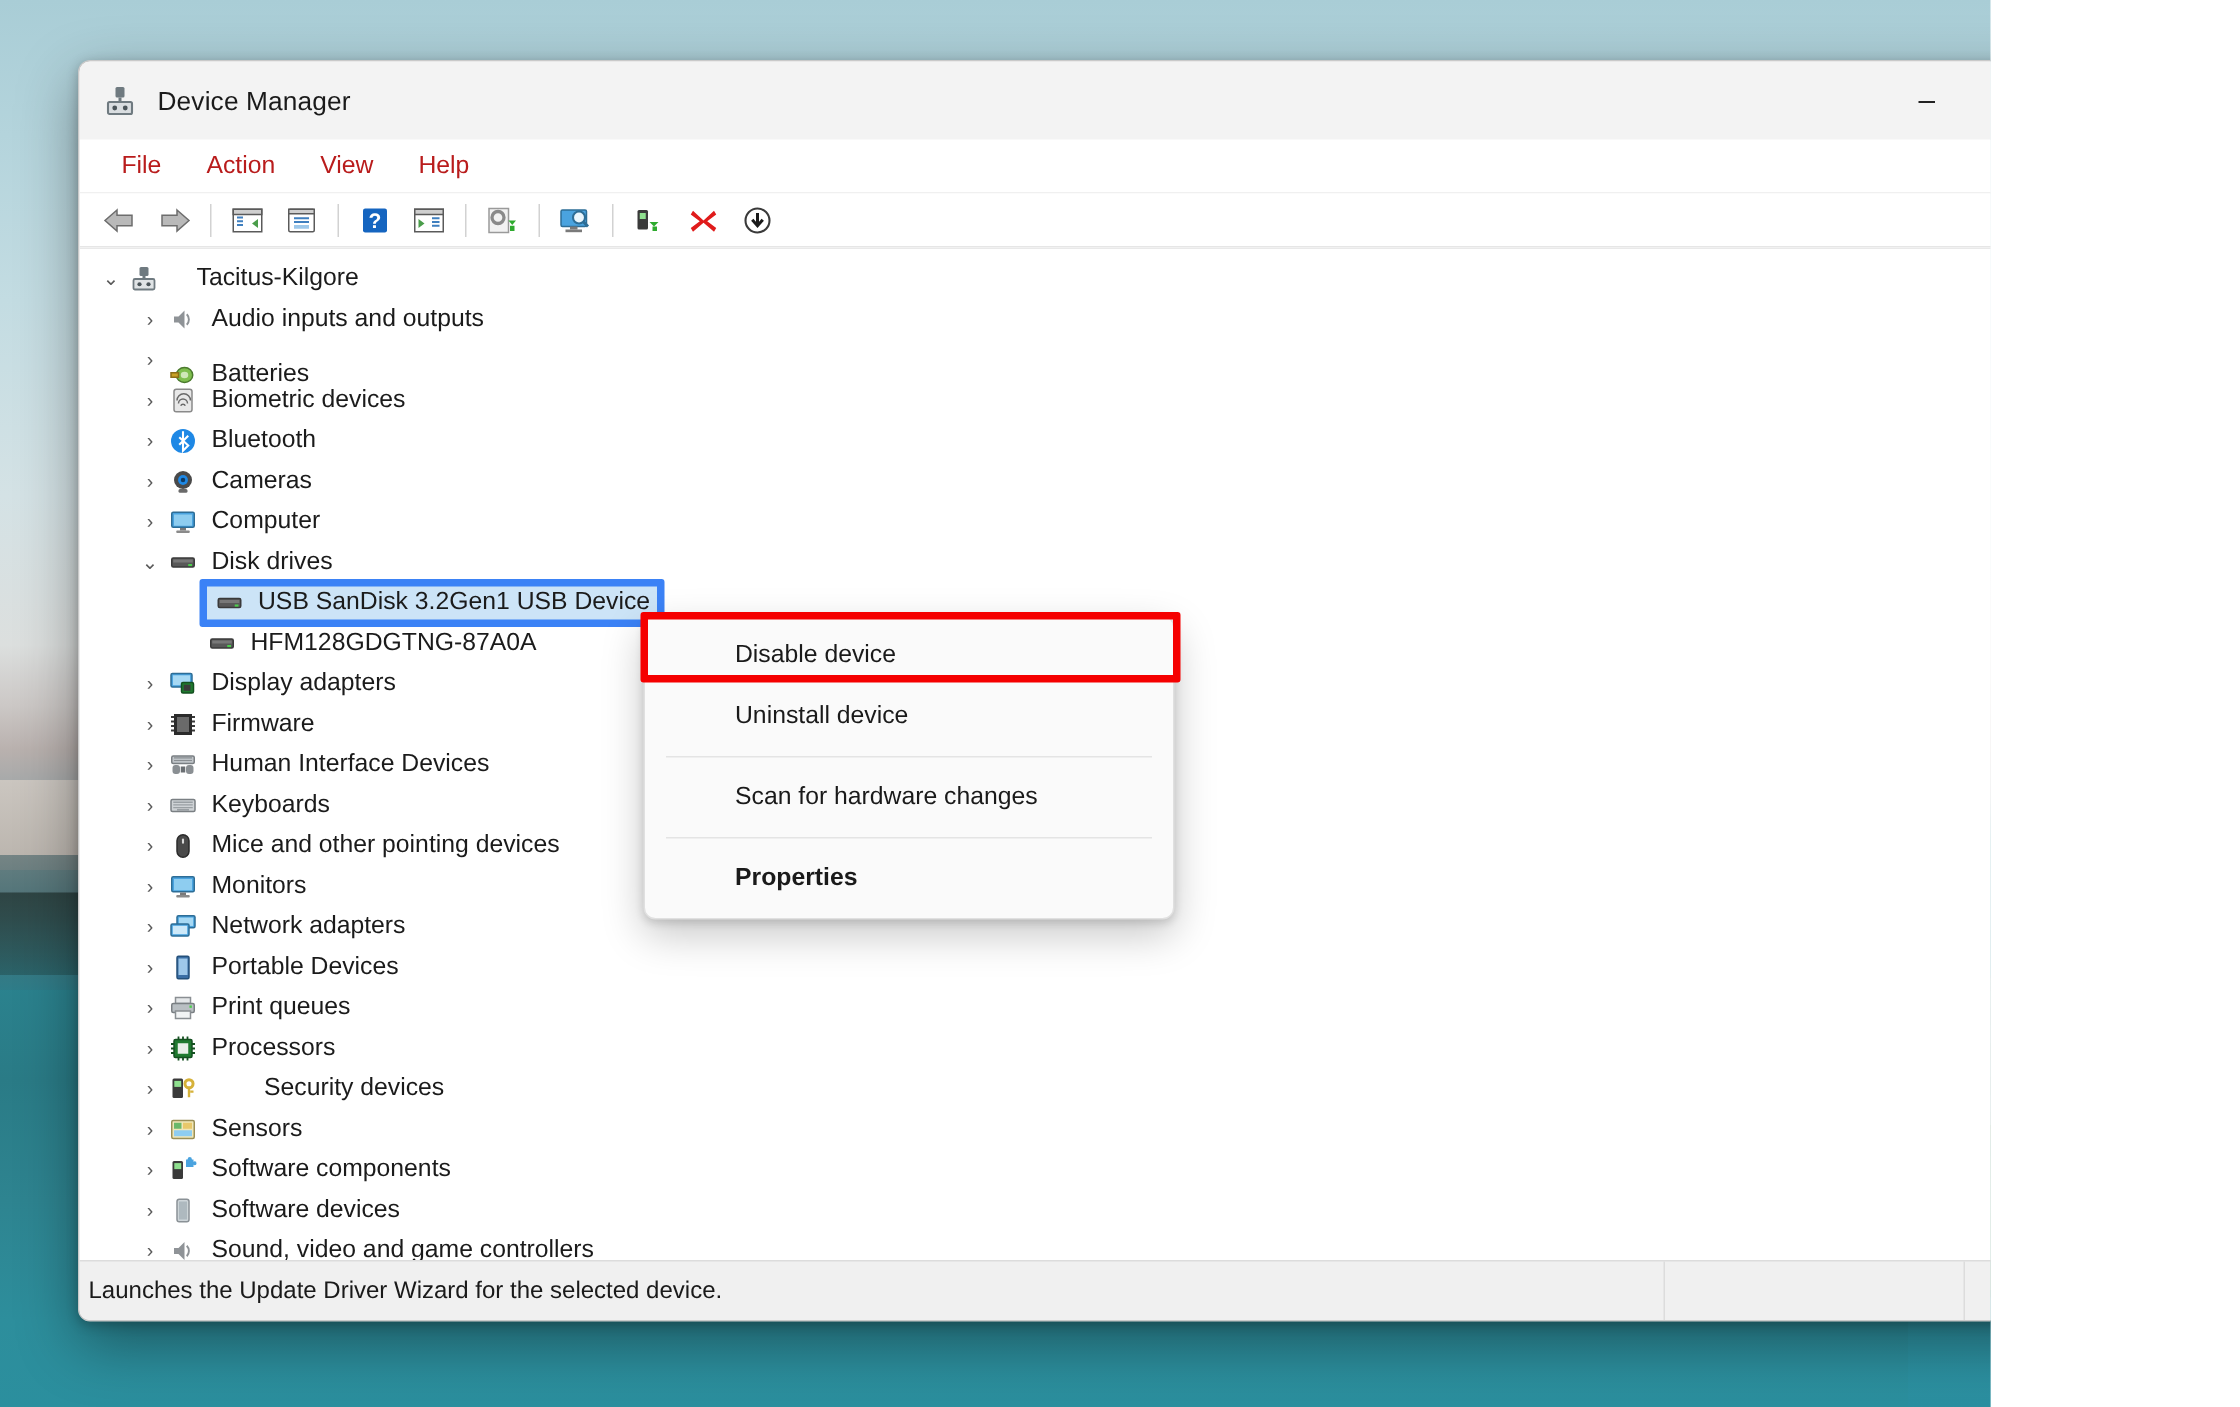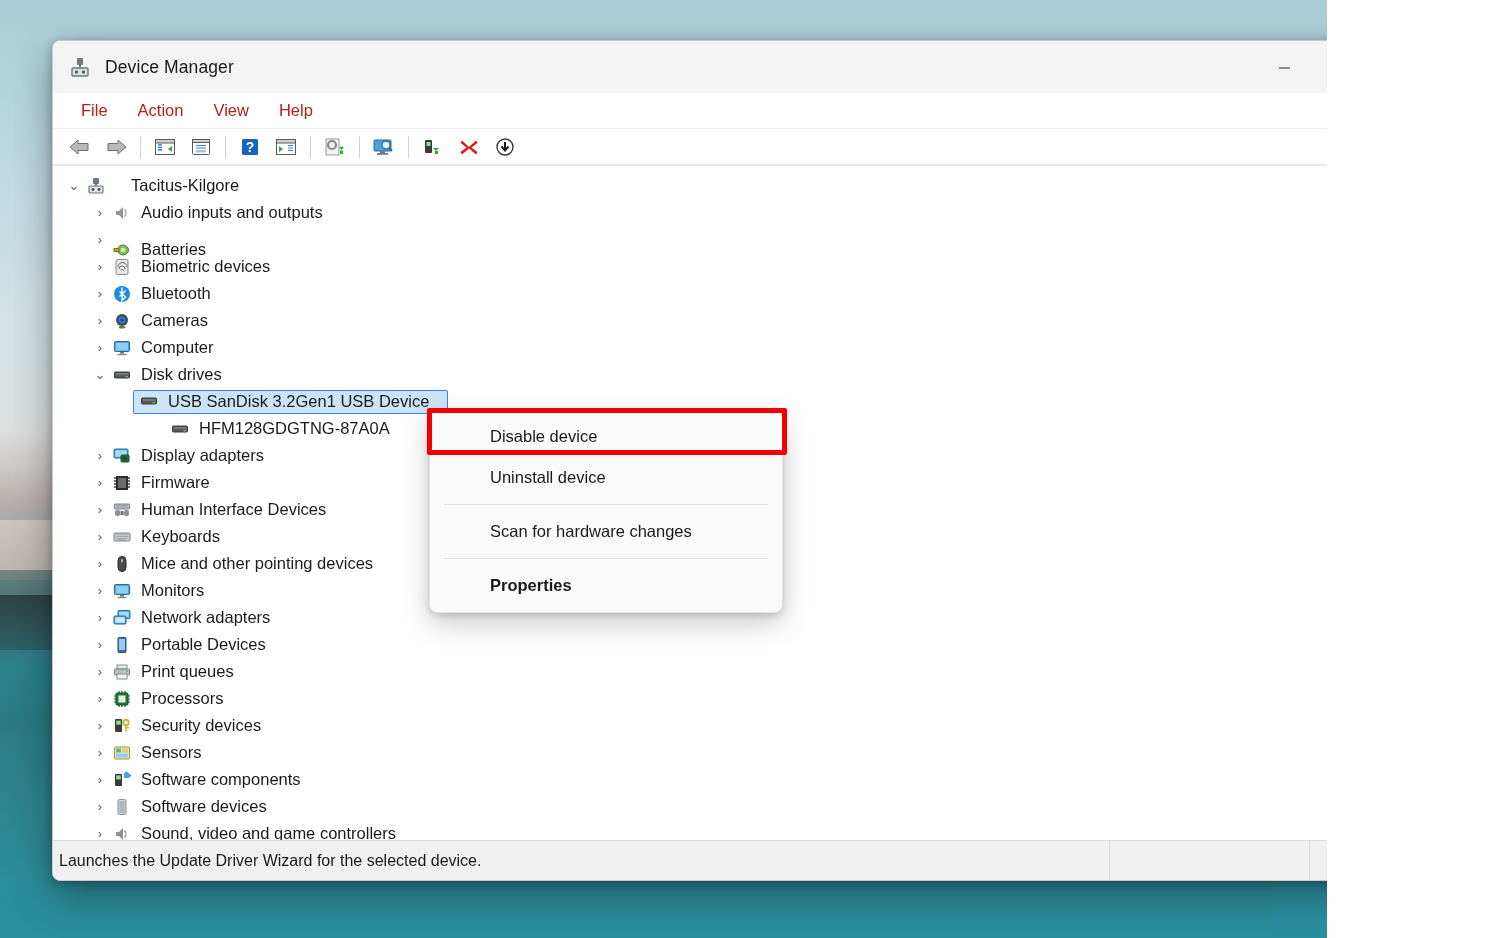--- a/index.html
+++ b/index.html
@@ -111,22 +111,22 @@
     white-space: nowrap; cursor: default;
   }
   .chev {
     width: 22px; text-align: center; color: #5a5a5a; font-size: 13px;
     flex: 0 0 22px; user-select: none;
   }
   .chev.expanded { font-size: 13px; }
   .ticon { width: 22px; flex: 0 0 22px; display: flex; align-items: center; justify-content: center; }
   .tlabel { padding-left: 8px; }
   .row.selected .sel-box {
-    background: #cce4f7; border: 1px solid #3b82f6; border-radius: 2px;
-    padding: 1px 18px 2px 4px; margin-left: -4px; display: flex; align-items: flex-start;
+    background: #cce4f7; border: 5px solid #3b82f6; border-radius: 2px;
+    padding: 1px 5px 2px 4px; margin-left: -4px; display: flex; align-items: flex-end;
   }
 
   
   #vscroll {
     position: absolute; right: 0; top: 0; bottom: 0; width: 18px; background: #fbfbfb;
     border-left: 1px solid #ededed;
   }
   #vthumb {
     position: absolute; left: 4px; width: 10px; top: 30px; height: 520px;
     background: #8a8a8a; border-radius: 5px;
@@ -412,21 +412,21 @@
               <span class="ticon">
                 <svg width="18" height="18" viewBox="0 0 18 18">
                   <rect x="1.5" y="6" width="15" height="6" rx="1" fill="#585858" stroke="#3a3a3a"></rect>
                   <rect x="2.5" y="7" width="13" height="2" fill="#787878"></rect>
                   <rect x="12.5" y="10" width="2.5" height="1.4" fill="#4ccf4c"></rect>
                 </svg>
               </span>
               <span class="tlabel">USB  SanDisk 3.2Gen1 USB Device</span>
             </span>
           </div>
-          <div class="row" style="padding-left: 94px;">
+          <div class="row" style="padding-left: 62px;">
             <span class="chev"></span>
             <span style="display: flex; align-items: center;">
               <span class="ticon">
                 <svg width="18" height="18" viewBox="0 0 18 18">
                   <rect x="1.5" y="6" width="15" height="6" rx="1" fill="#585858" stroke="#3a3a3a"></rect>
                   <rect x="2.5" y="7" width="13" height="2" fill="#787878"></rect>
                   <rect x="12.5" y="10" width="2.5" height="1.4" fill="#4ccf4c"></rect>
                 </svg>
               </span>
               <span class="tlabel">HFM128GDGTNG-87A0A</span>
@@ -561,21 +561,21 @@
                   <rect x="3" y="3" width="12" height="12" rx="1" fill="#1f7a2f" stroke="#145020"></rect>
                   <rect x="5.5" y="5.5" width="7" height="7" fill="#e8efe8"></rect>
                   <path d="M6 1v2M9 1v2M12 1v2M6 15v2M9 15v2M12 15v2M1 6h2M1 9h2M1 12h2M15 6h2M15 9h2M15 12h2" stroke="#145020" stroke-width="1.2"></path>
                 </svg>
               </span>
               <span class="tlabel">Processors</span>
             </span>
           </div>
           <div class="row" style="padding-left: 36px;">
             <span class="chev">›</span>
-            <span style="display: flex; align-items: center;">
+            <span style="display: flex; align-items: center; gap: 35px;">
               <span class="ticon">
                 <svg width="18" height="18" viewBox="0 0 18 18">
                   <rect x="2" y="2" width="7" height="13" rx="1" fill="#3a3a3a"></rect>
                   <rect x="3.2" y="3.6" width="4.6" height="4" fill="#8fe08f"></rect>
                   <circle cx="13" cy="5.5" r="2.7" fill="none" stroke="#d6b23a" stroke-width="2"></circle>
                   <rect x="12.2" y="7.5" width="1.6" height="7" fill="#d6b23a"></rect>
                   <rect x="13.8" y="10" width="2.2" height="1.5" fill="#d6b23a"></rect>
                 </svg>
               </span>
               <span class="tlabel">Security devices</span>

